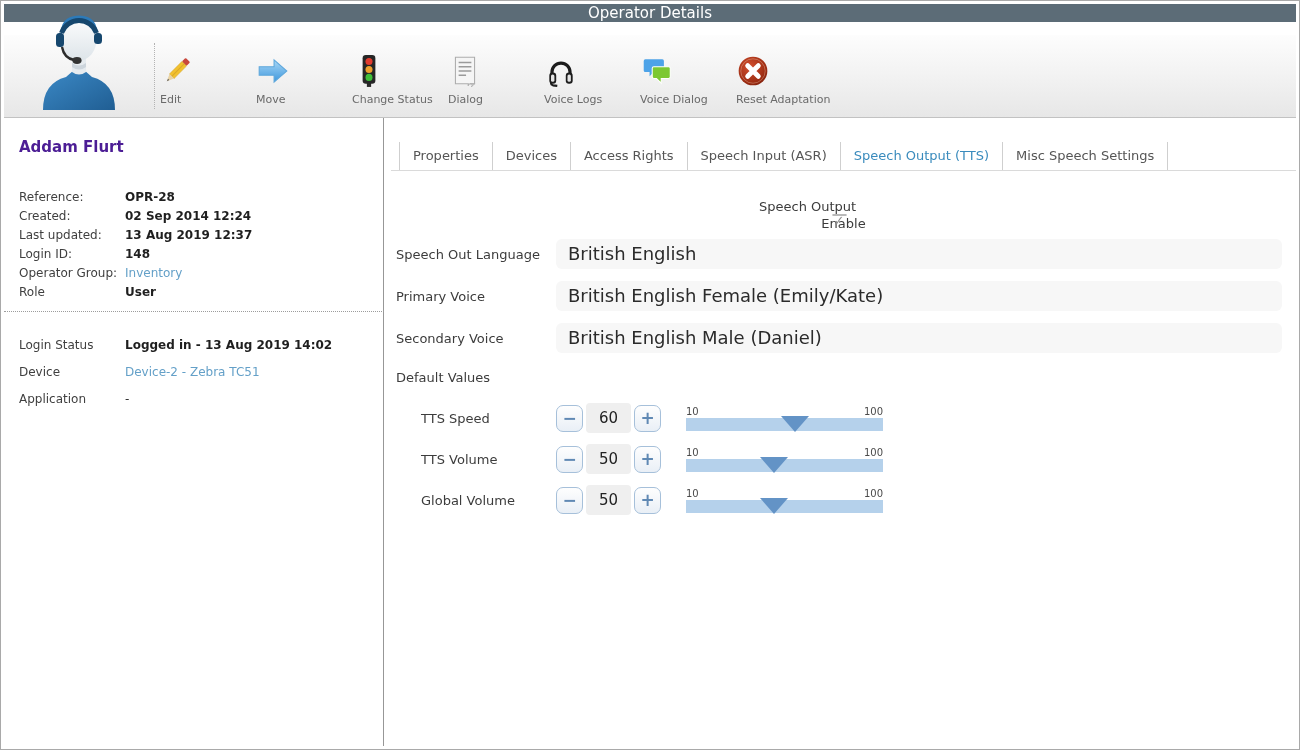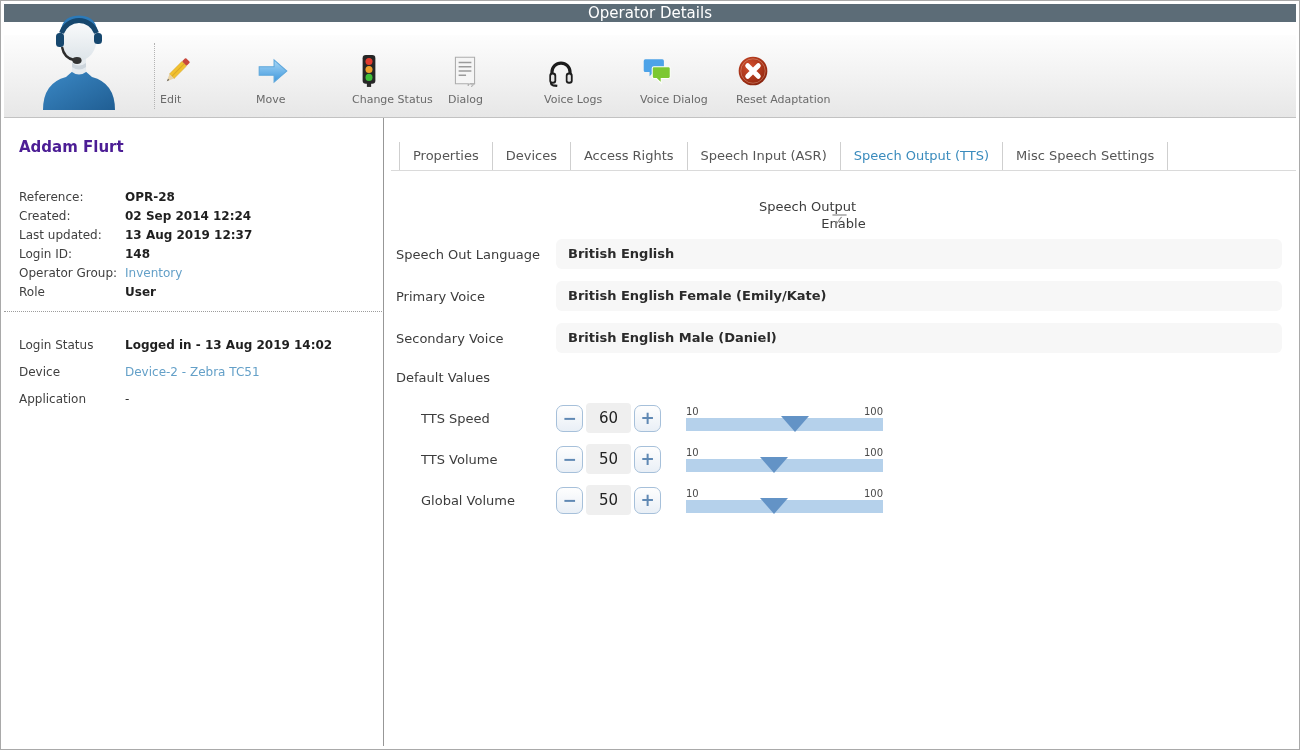--- a/index.html
+++ b/index.html
@@ -46,21 +46,21 @@
   .form { position:absolute; left:11px; right:14px; top:81px; }
   .form-row { display:flex; align-items:center; }
   .row-checkbox { height:27px; margin-bottom:13px;flex-direction:column; }
   .form-label { width:160px; flex:none; font-size:13px; color:#3c3c3c; }
   .checkbox { width:15px; height:15px; border:1px solid #b9b9b9; border-radius:3px;
               background:linear-gradient(180deg,#fff,#ececec); position:relative; cursor:pointer; }
   .checkbox.checked::after { content:"\2713"; position:absolute; left:1px; top:-2px; font-size:13px; font-weight:bold; color:#8d8d8d; }
   .checkbox-label { margin-left:9px; font-size:13px; color:#3c3c3c; }
   .field-row { margin-bottom:12px; }
   .field-box { flex:1; height:30px; background:#f7f7f7; border-radius:6px; line-height:30px;
-               padding-left:12px; font-size:13px; font-weight:bold; color:#2b2b2b; }
+               padding-left:12px; font-size:18px; font-weight:normal; color:#2b2b2b; }
   .dv-label { margin-top:17px; margin-bottom:0; font-size:13px; color:#3c3c3c; height:16px; }
 
   .slider-row { display:flex; align-items:center; height:34px; margin-top:15px; }
   .slider-row + .slider-row { margin-top:7px; }
   .slider-label { margin-left:25px; width:135px; flex:none; font-size:13px; color:#3c3c3c; }
   .stepper { display:flex; align-items:center; }
   .step-btn { width:27px; height:27px; border:1px solid #a6c0da; border-radius:7px;
               background:linear-gradient(180deg,#fefefe,#e9eff6); color:#6089b4;
               font-size:17px; font-weight:bold; display:flex; align-items:center; justify-content:center;
               cursor:pointer; line-height:1; }

